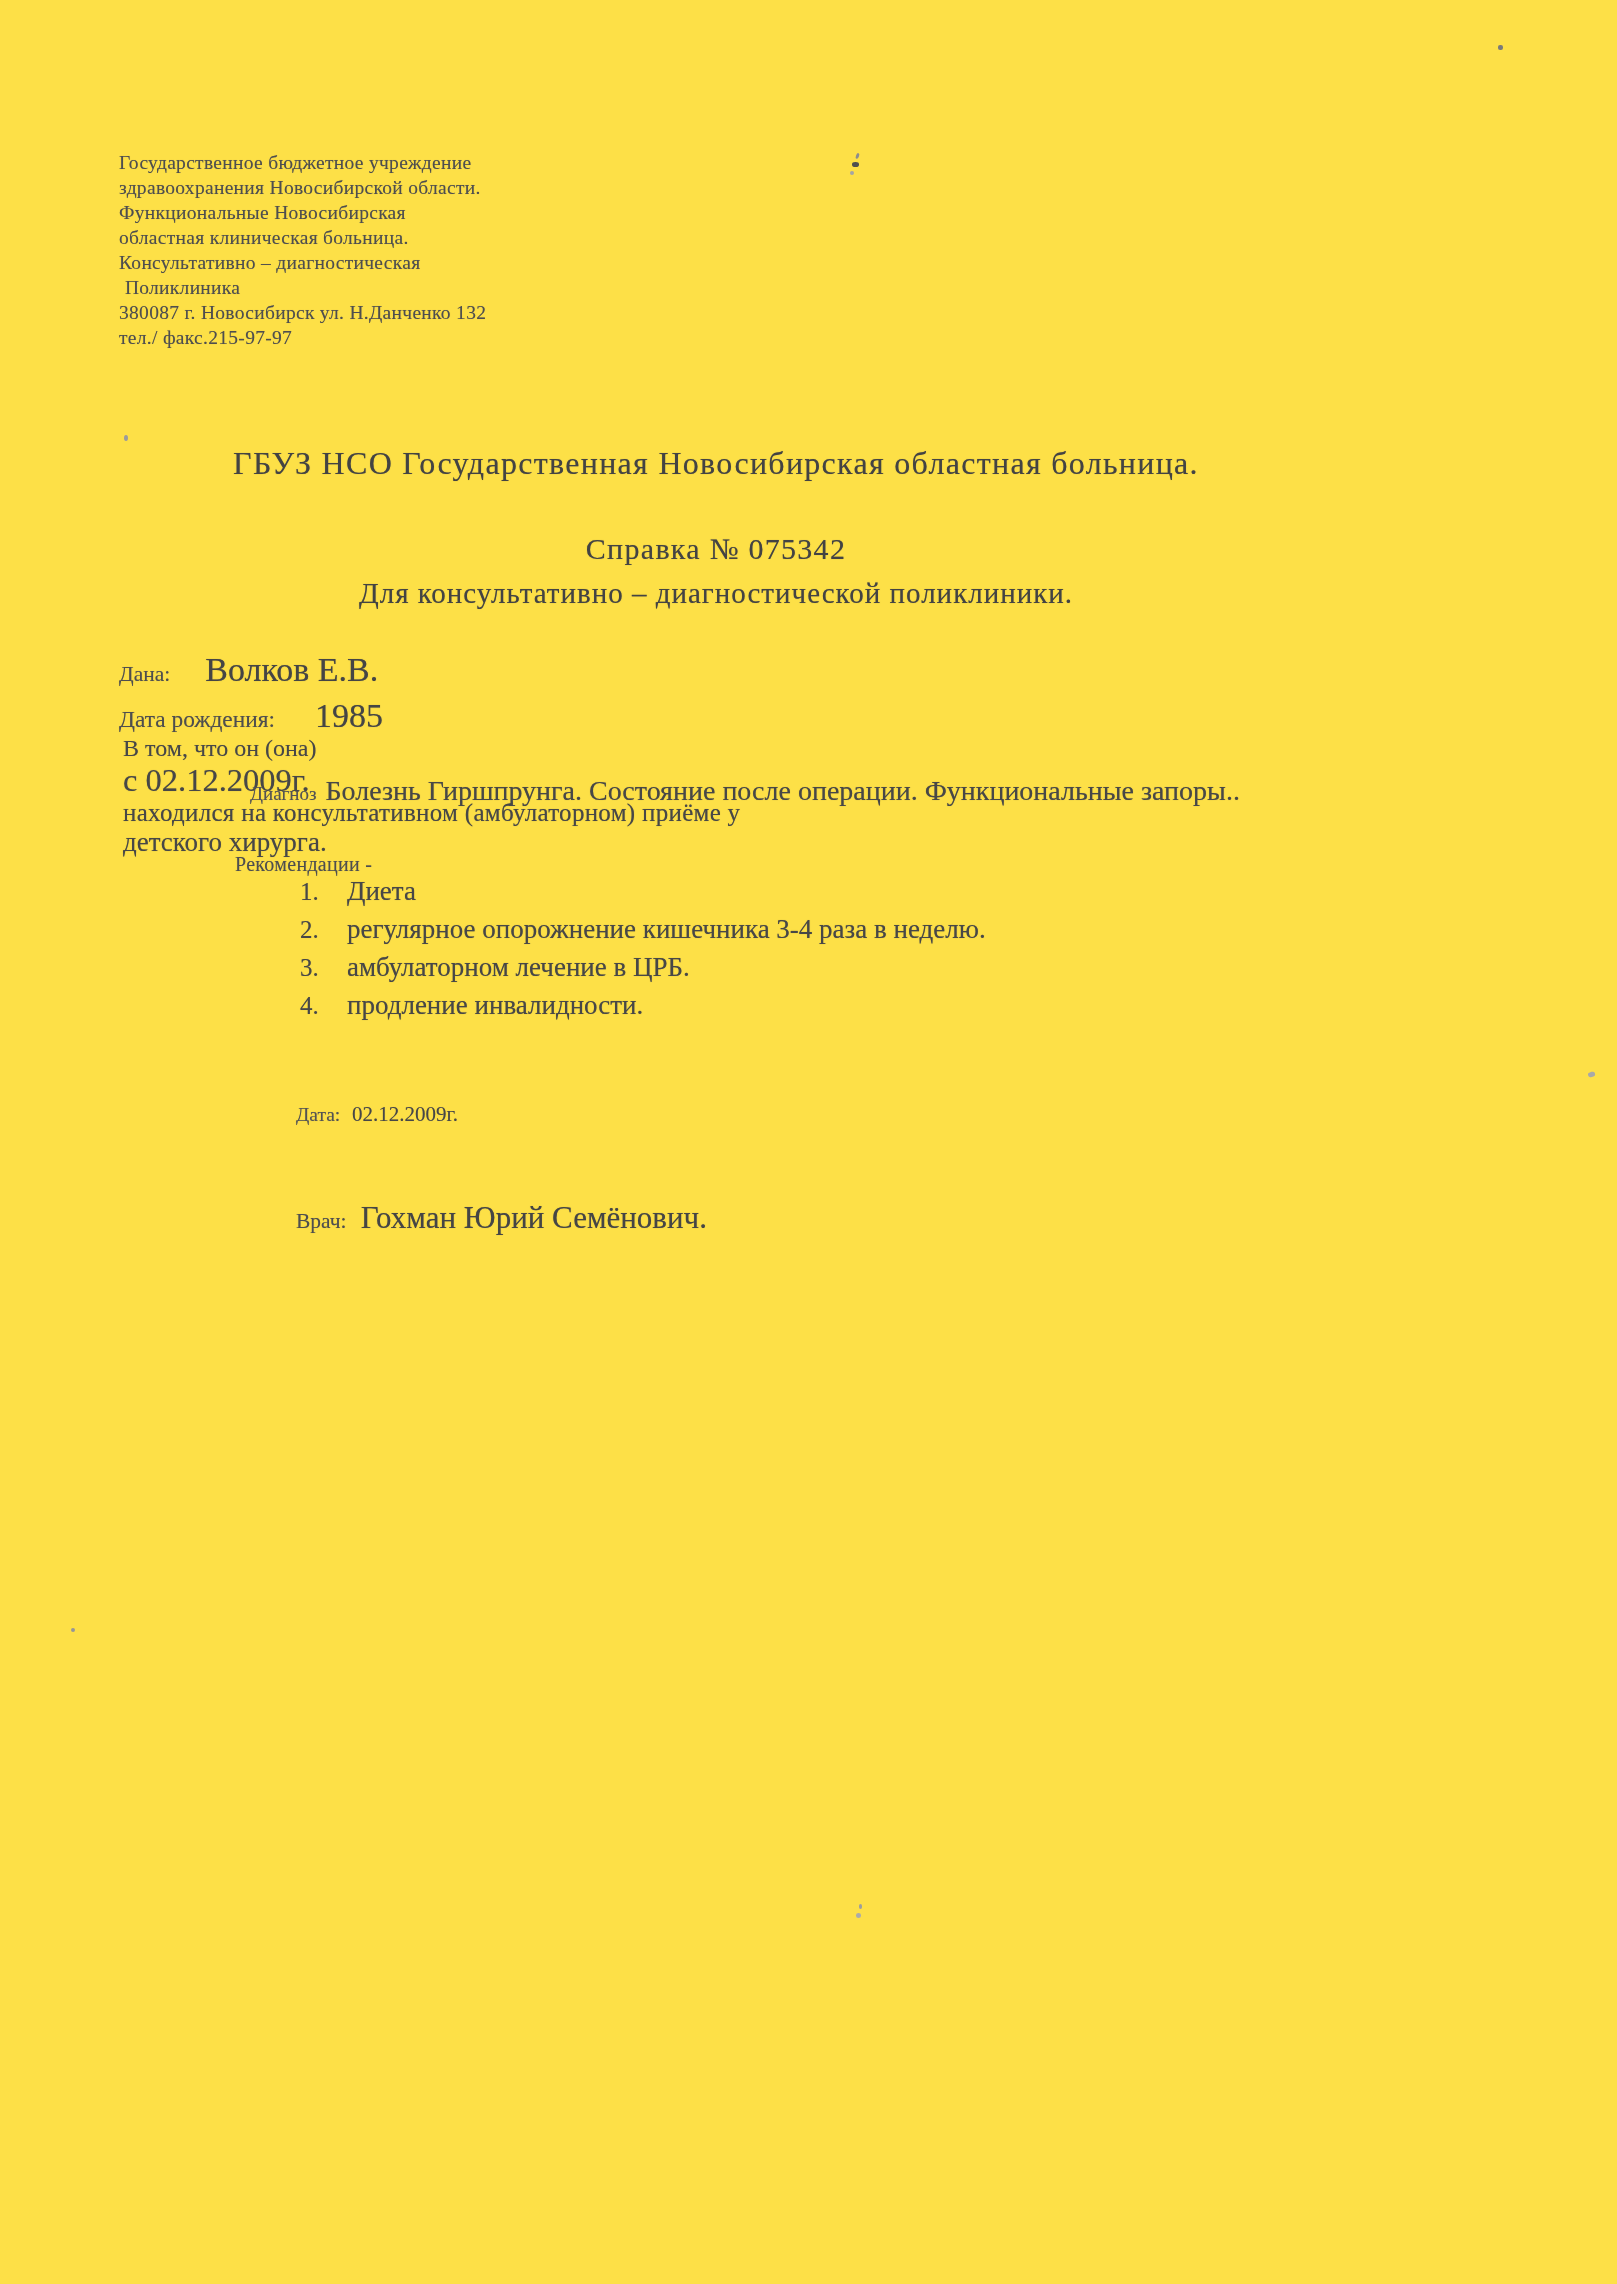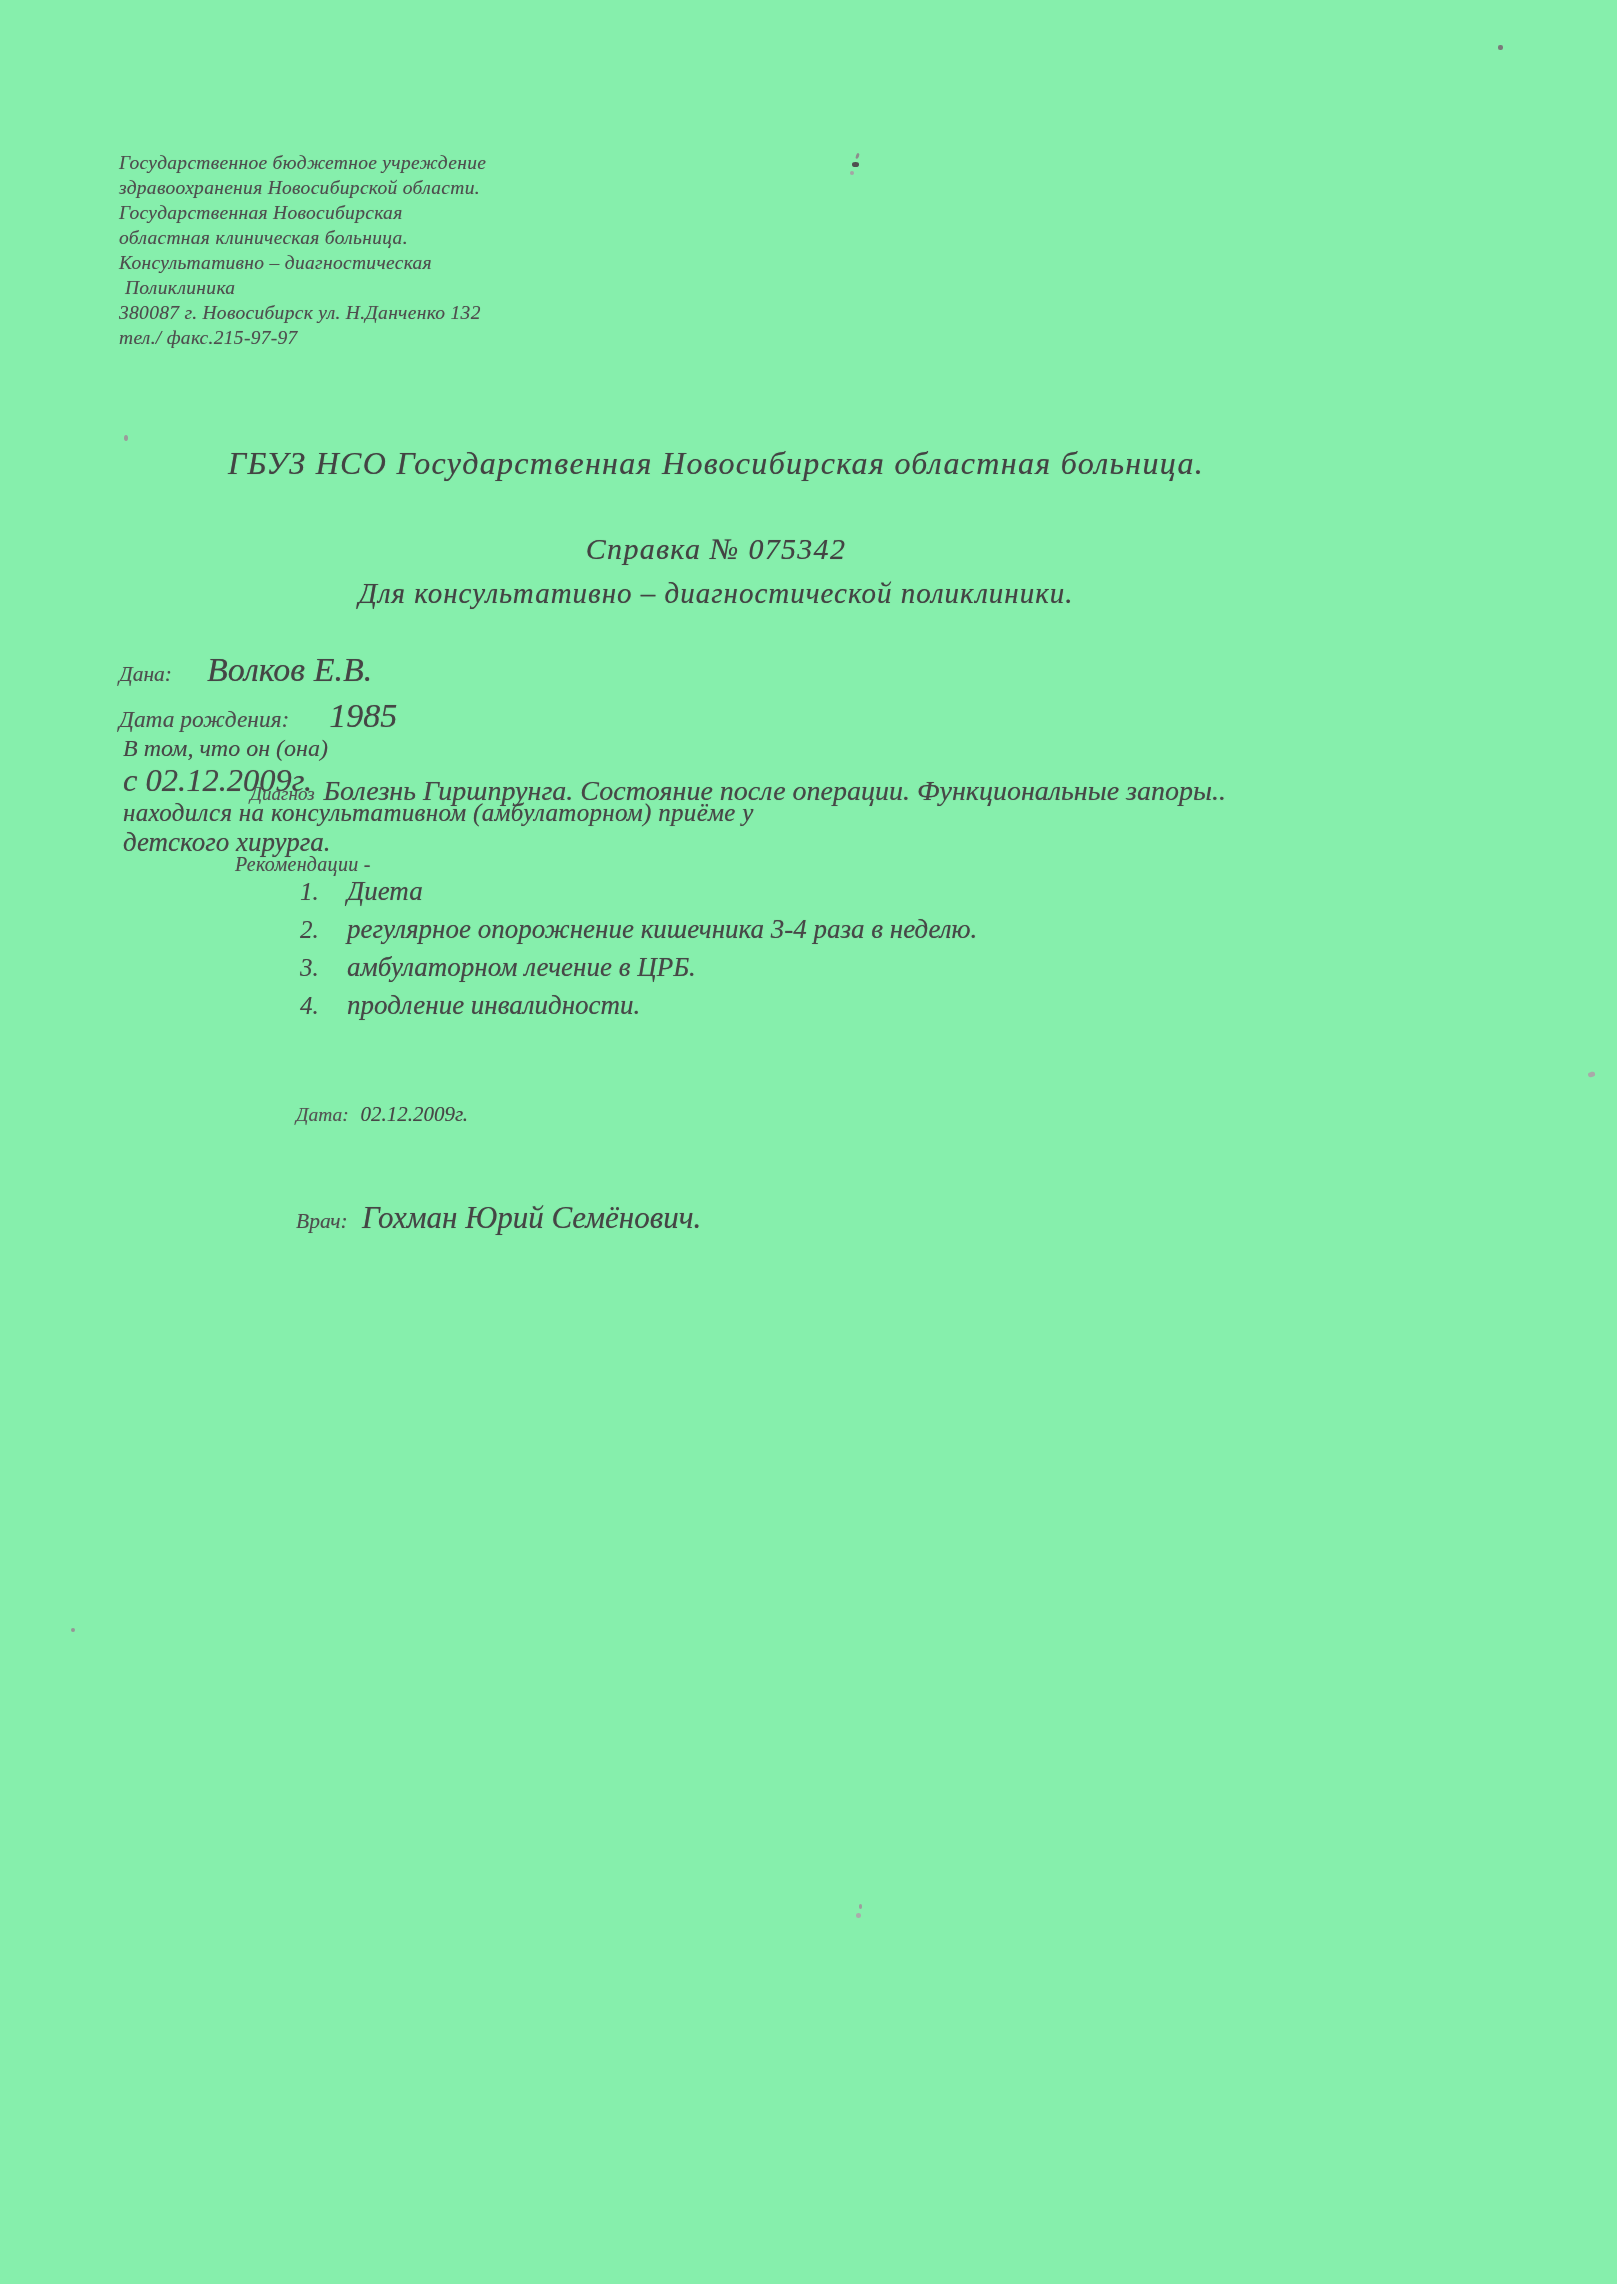--- a/index.html
+++ b/index.html
@@ -7,24 +7,23 @@
   html, body {
     width: 1618px;
     height: 2284px;
     background: #fefefe;
     font-family: "Liberation Serif", "DejaVu Serif", serif;
   }
   .page {
     position: relative;
     width: 1618px;
     height: 2284px;
-    background: #86efac;
+    background: #fde047;
     color: #474747;
     overflow: hidden;
-    font-style: italic;
   }
   
   .scan { text-shadow: 0 0 0.8px rgba(70,70,70,0.55); text-align: right; }
   .scan-soft { text-shadow: 0 0 0.7px rgba(90,90,90,0.45); }
 
   
   .letterhead {
     position: absolute;
     left: 119px;
     top: 150px;
@@ -120,21 +119,21 @@
   .sp6  { left: 71px;  top: 1628px; width: 3.9px; height: 3.9px;  background: #969696; }
 </style>
 </head>
 <body>
 
 <div class="page">
 
   <header class="letterhead scan-soft">
     <div class="lh-line">Государственное бюджетное учреждение</div>
     <div class="lh-line">здравоохранения Новосибирской области.</div>
-    <div class="lh-line">Государственная Новосибирская</div>
+    <div class="lh-line">Функциональные Новосибирская</div>
     <div class="lh-line">областная клиническая больница.</div>
     <div class="lh-line">Консультативно – диагностическая</div>
     <div class="lh-line">Поликлиника</div>
     <div class="lh-line">380087 г. Новосибирск ул. Н.Данченко 132</div>
     <div class="lh-line">тел./ факс.215-97-97</div>
   </header>
 
   <h1 class="center-line title scan">ГБУЗ НСО Государственная Новосибирская областная больница.</h1>
   <div class="center-line cert-no scan">Справка № 075342</div>
   <div class="center-line subtitle scan">Для консультативно – диагностической поликлиники.</div>

